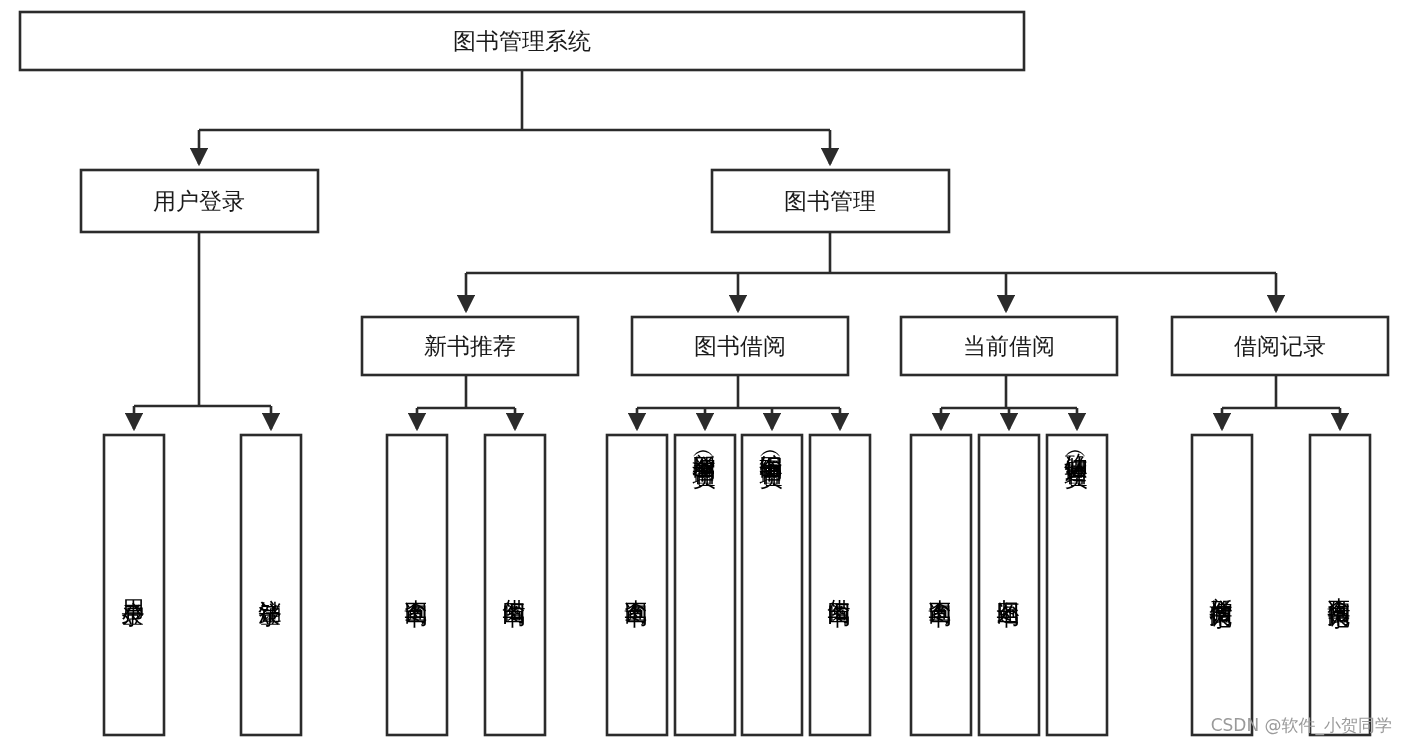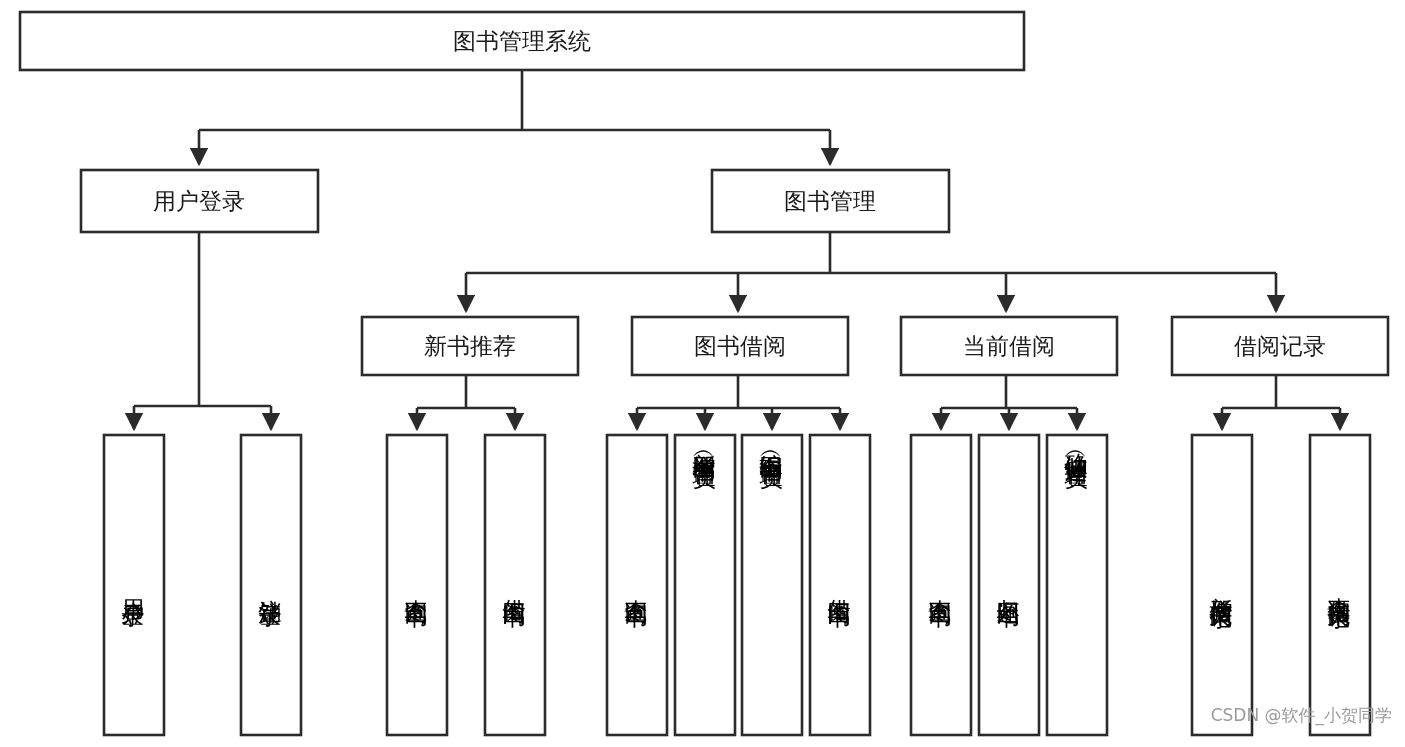--- a/index.html
+++ b/index.html
@@ -53,21 +53,21 @@
     font-family: "DejaVu Sans", "Liberation Sans", sans-serif;
     font-size: 23px;
     fill: #1a1a1a;
     writing-mode: vertical-rl;
     text-orientation: upright;
     letter-spacing: 2px;
   }
   .watermark {
     position: absolute;
     right: 8px;
-    bottom: 20px;
+    bottom: 10px;
     font-family: "DejaVu Sans", "Liberation Sans", sans-serif;
     font-size: 17px;
     color: #9a9a9a;
     white-space: nowrap;
     pointer-events: none;
   }
 </style>
 </head>
 <body>
 

